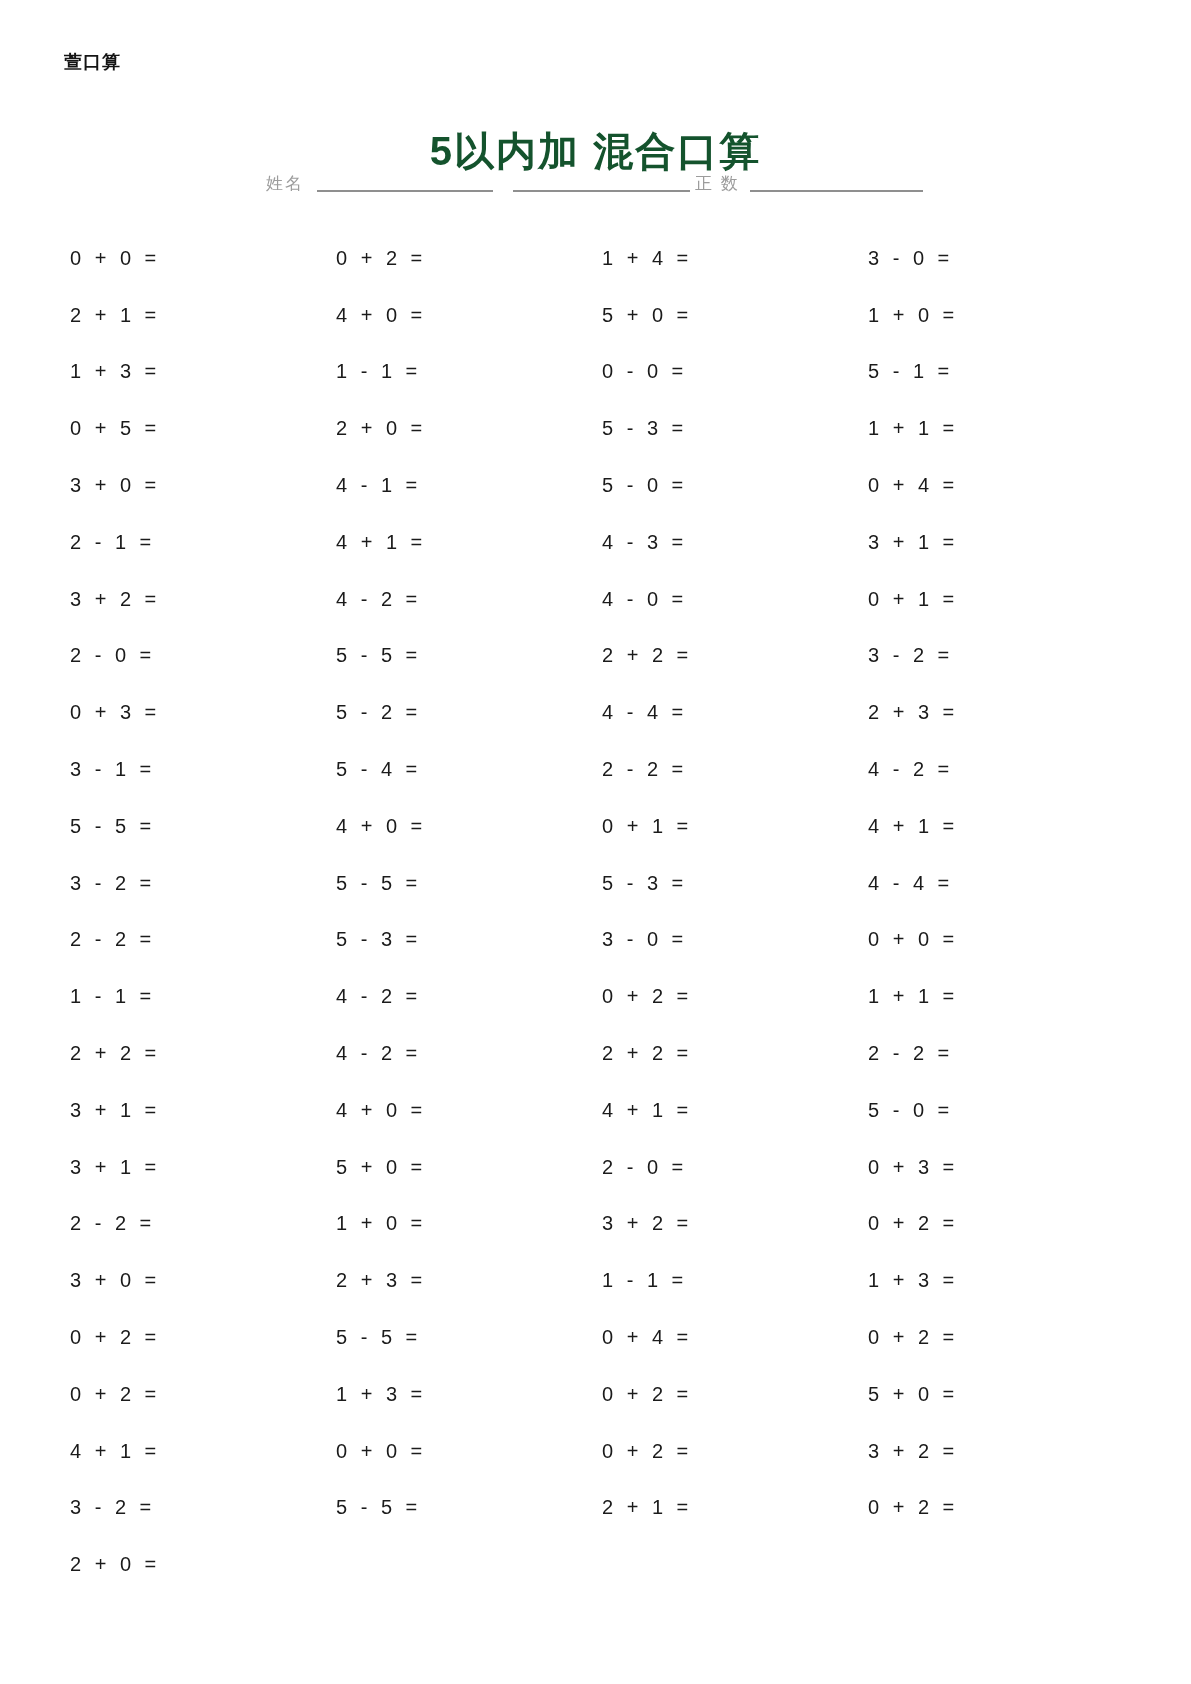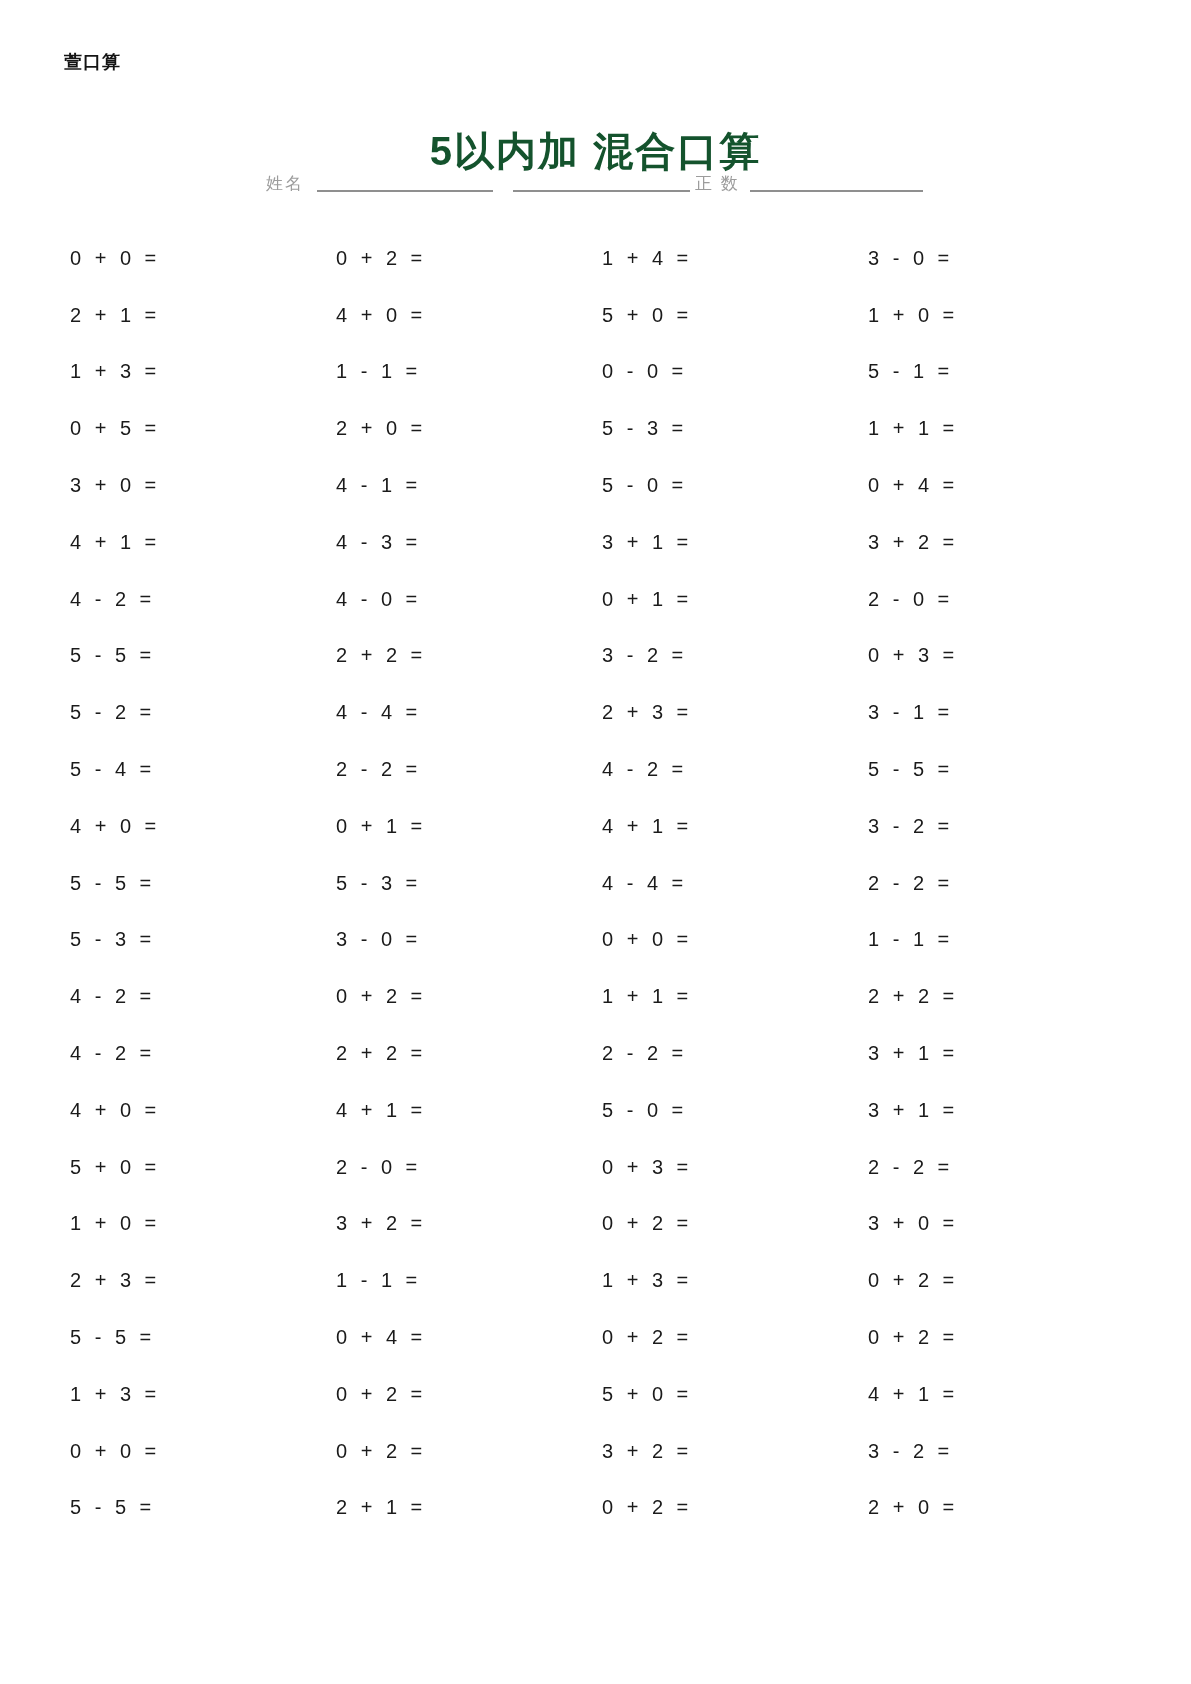--- a/index.html
+++ b/index.html
@@ -94,20 +94,21 @@
     <div class="cell">0 - 0 =</div>
     <div class="cell">5 - 1 =</div>
     <div class="cell">0 + 5 =</div>
     <div class="cell">2 + 0 =</div>
     <div class="cell">5 - 3 =</div>
     <div class="cell">1 + 1 =</div>
     <div class="cell">3 + 0 =</div>
     <div class="cell">4 - 1 =</div>
     <div class="cell">5 - 0 =</div>
     <div class="cell">0 + 4 =</div>
+    <div class="cell">2 - 1 =</div>
     <div class="cell">4 + 1 =</div>
     <div class="cell">4 - 3 =</div>
     <div class="cell">3 + 1 =</div>
     <div class="cell">3 + 2 =</div>
     <div class="cell">4 - 2 =</div>
     <div class="cell">4 - 0 =</div>
     <div class="cell">0 + 1 =</div>
     <div class="cell">2 - 0 =</div>
     <div class="cell">5 - 5 =</div>
     <div class="cell">2 + 2 =</div>

